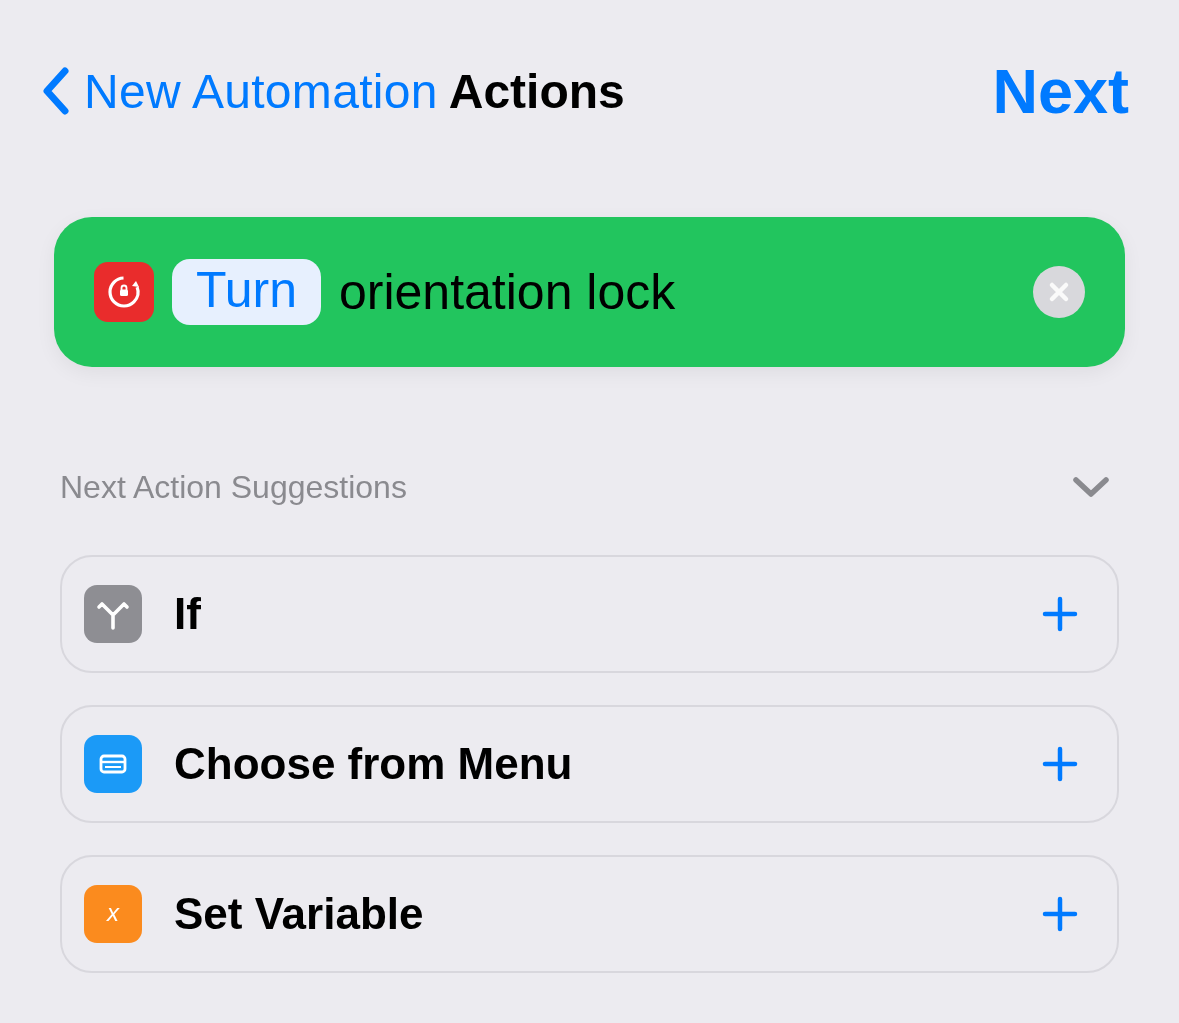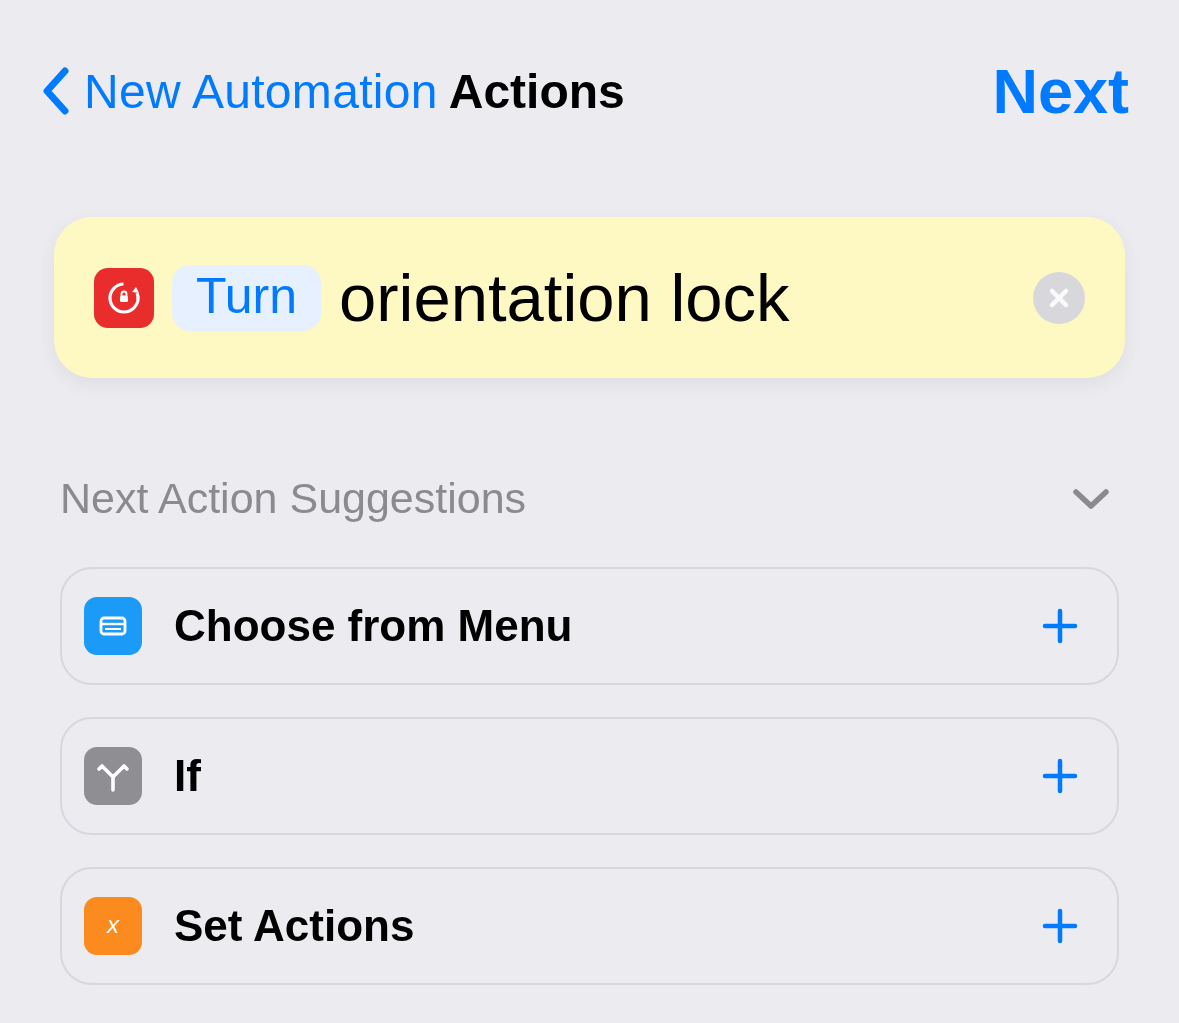--- a/index.html
+++ b/index.html
@@ -46,21 +46,21 @@
       font-weight: 600;
       margin-left: 7px;
     }
     .next-btn {
       color: #007aff;
       font-size: 63px;
       font-weight: 600;
     }
     .action-card {
       margin: 90px 54px 0 54px;
-      background: #fef9c3;
+      background: #22c55e;
       border-radius: 38px;
       box-shadow: 0 6px 20px rgba(0,0,0,0.06);
       padding: 42px 40px;
       display: flex;
       align-items: center;
       gap: 18px;
     }
     .action-icon-box {
       width: 60px;
       height: 60px;
@@ -75,21 +75,21 @@
       background: #e7f0fe;
       border-radius: 18px;
       padding: 2px 24px 6px 24px;
       color: #007aff;
       font-size: 50px;
       font-weight: 400;
       display: inline-block;
     }
     .action-text {
       color: #000;
-      font-size: 67px;
+      font-size: 50px;
       font-weight: 400;
     }
     .close-circle {
       margin-left: auto;
       width: 52px;
       height: 52px;
       border-radius: 50%;
       background: #d8d8dc;
       display: flex;
       align-items: center;
@@ -102,21 +102,21 @@
       margin: 96px 60px 0 60px;
     }
     .suggestions-header {
       display: flex;
       align-items: center;
       justify-content: space-between;
       padding: 0 4px 0 0;
     }
     .suggestions-title {
       color: #8a8a8f;
-      font-size: 43px;
+      font-size: 32px;
       font-weight: 400;
     }
     .chevron-down {
       width: 48px;
       height: 48px;
       display: flex;
       align-items: center;
       justify-content: center;
     }
     .chevron-down svg { width: 36px; height: 22px; }
@@ -201,57 +201,57 @@
     <span class="suggestions-title">Next Action Suggestions</span>
     <span class="chevron-down">
       <svg viewBox="0 0 36 22">
           <path d="M3 4 L18 18 L33 4" stroke="#8a8a8f" stroke-width="5.5" stroke-linecap="round" stroke-linejoin="round" fill="none"></path>
         </svg>
     </span>
   </div>
   <div class="suggestion-list">
 
     <div class="suggestion-card">
+      <span class="suggestion-icon icon-if">
+        <svg width="36" height="36" viewBox="0 0 36 36">
+            <path d="M18 32 V19 M18 19 L7 8 M18 19 L29 8 M4 11 L7 8 L10 11 M26 11 L29 8 L32 11" stroke="#fff" stroke-width="3.6" stroke-linecap="round" stroke-linejoin="round" fill="none"></path>
+          </svg>
+      </span>
+      <span class="suggestion-label">If</span>
+      <span class="plus-btn">
+        <svg viewBox="0 0 40 40">
+            <path d="M20 5 V35 M5 20 H35" stroke="#007aff" stroke-width="4.5" stroke-linecap="round"></path>
+          </svg>
+      </span>
+    </div>
+
+    <div class="suggestion-card">
       <span class="suggestion-icon icon-menu">
         <svg width="38" height="38" viewBox="0 0 38 38">
             <rect x="7" y="11" width="24" height="16" rx="3" stroke="#fff" stroke-width="2.8" fill="none"></rect>
             <line x1="7" y1="17" x2="31" y2="17" stroke="#fff" stroke-width="2.4"></line>
             <line x1="11" y1="22" x2="27" y2="22" stroke="#fff" stroke-width="2"></line>
           </svg>
       </span>
       <span class="suggestion-label">Choose from Menu</span>
       <span class="plus-btn">
         <svg viewBox="0 0 40 40">
             <path d="M20 5 V35 M5 20 H35" stroke="#007aff" stroke-width="4.5" stroke-linecap="round"></path>
           </svg>
       </span>
     </div>
 
     <div class="suggestion-card">
-      <span class="suggestion-icon icon-if">
+      <span class="suggestion-icon icon-var">
         <svg width="36" height="36" viewBox="0 0 36 36">
-            <path d="M18 32 V19 M18 19 L7 8 M18 19 L29 8 M4 11 L7 8 L10 11 M26 11 L29 8 L32 11" stroke="#fff" stroke-width="3.6" stroke-linecap="round" stroke-linejoin="round" fill="none"></path>
-          </svg>
-      </span>
-      <span class="suggestion-label">If</span>
+            <text x="18" y="25" text-anchor="middle" font-family="Georgia, serif" font-style="italic" font-size="24" fill="#fff">x</text>
+          </svg>
+      </span>
+      <span class="suggestion-label">Set Variable</span>
       <span class="plus-btn">
         <svg viewBox="0 0 40 40">
             <path d="M20 5 V35 M5 20 H35" stroke="#007aff" stroke-width="4.5" stroke-linecap="round"></path>
           </svg>
       </span>
     </div>
 
-    <div class="suggestion-card">
-      <span class="suggestion-icon icon-var">
-        <svg width="36" height="36" viewBox="0 0 36 36">
-            <text x="18" y="25" text-anchor="middle" font-family="Georgia, serif" font-style="italic" font-size="24" fill="#fff">x</text>
-          </svg>
-      </span>
-      <span class="suggestion-label">Set Actions</span>
-      <span class="plus-btn">
-        <svg viewBox="0 0 40 40">
-            <path d="M20 5 V35 M5 20 H35" stroke="#007aff" stroke-width="4.5" stroke-linecap="round"></path>
-          </svg>
-      </span>
-    </div>
-
   </div>
 </div>
 
 </body></html>

